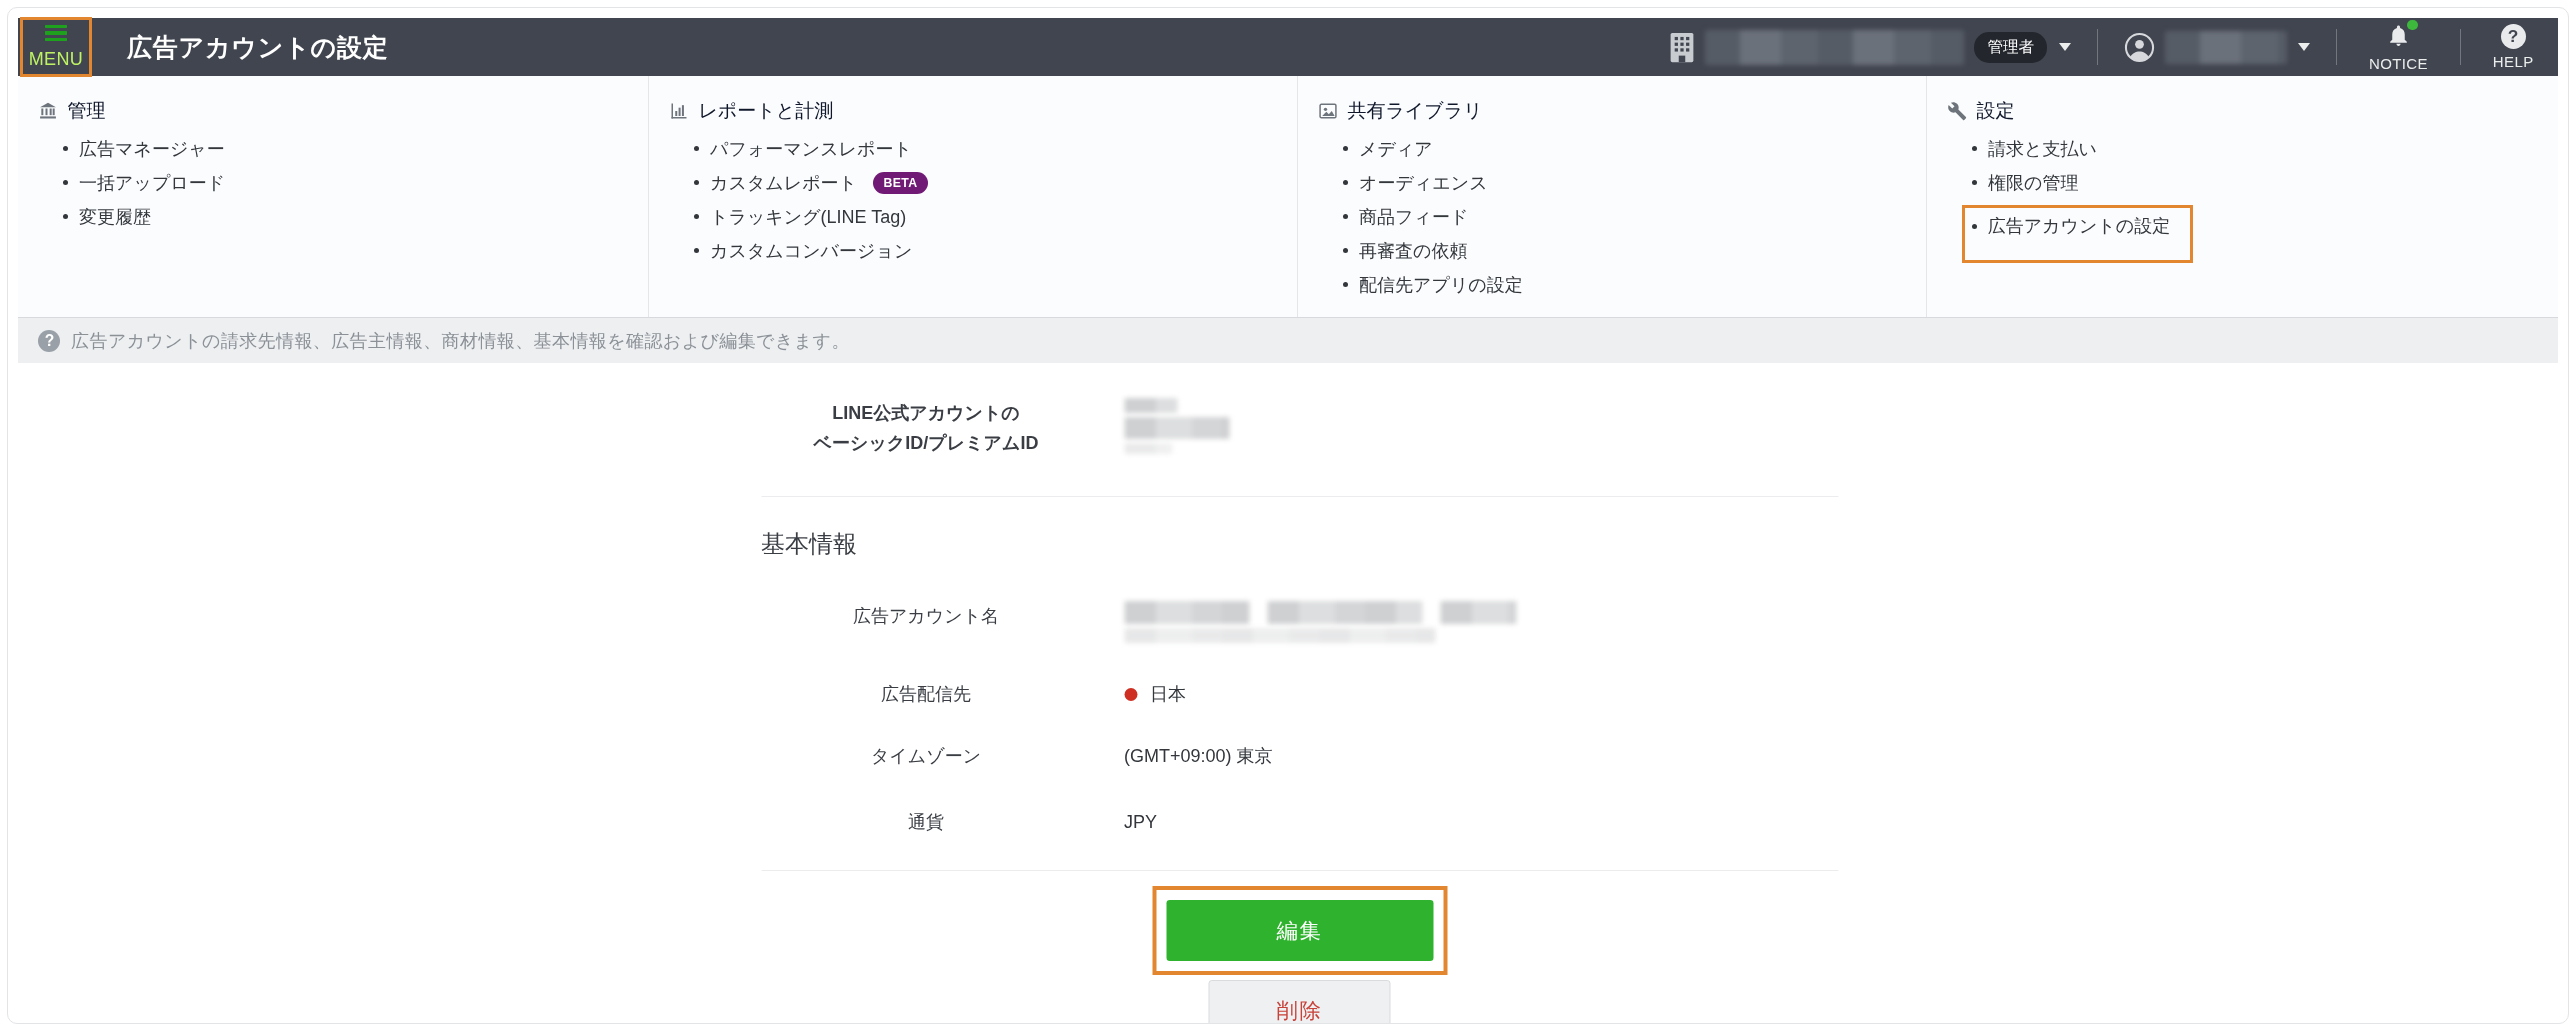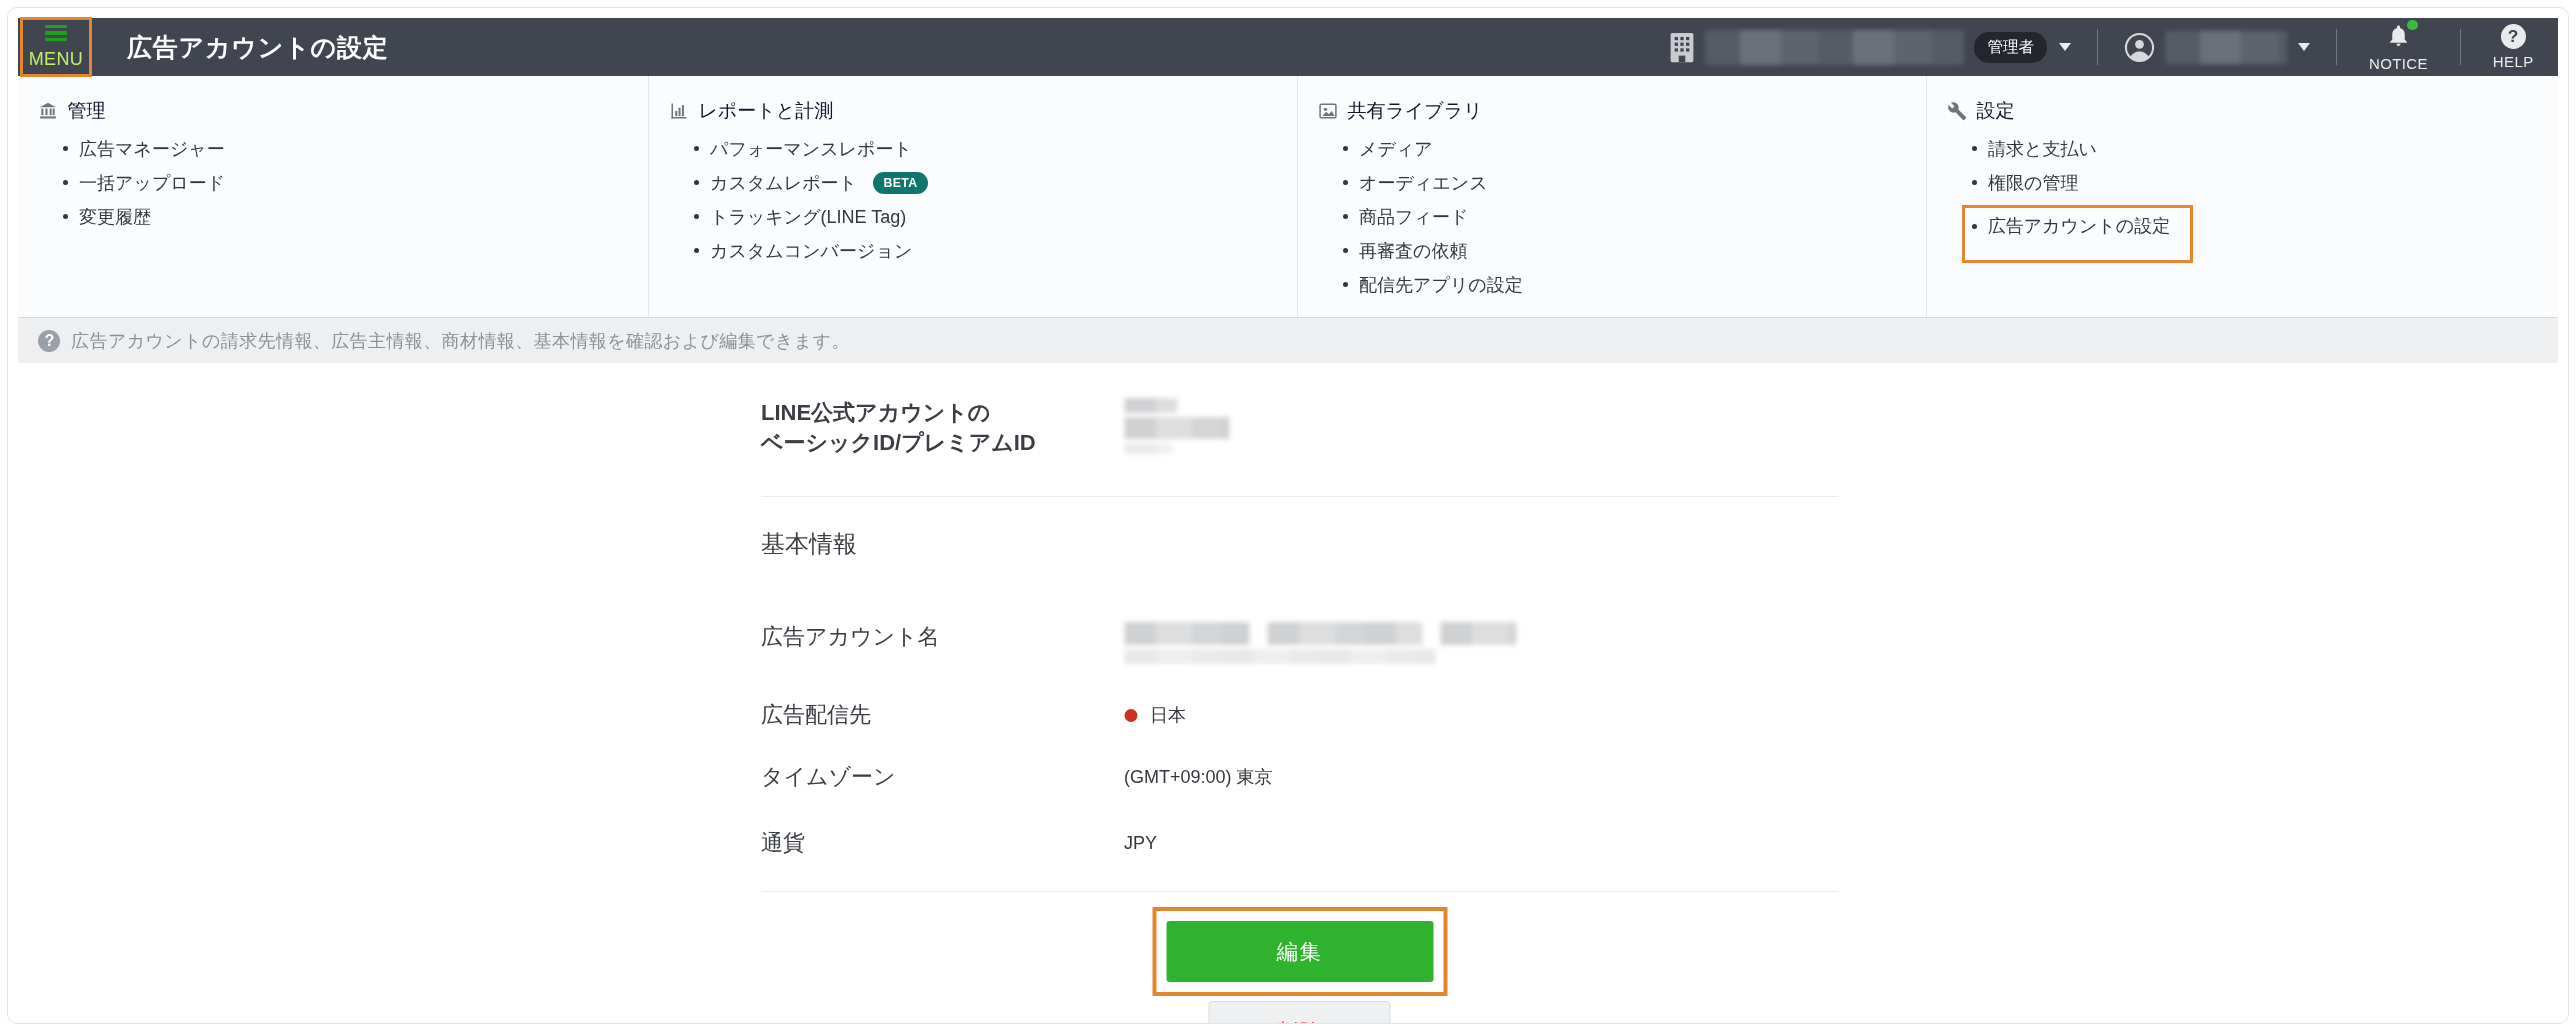--- a/index.html
+++ b/index.html
@@ -37,35 +37,35 @@
   .mega{background:#fbfcfe;border-bottom:0.8px solid #d7d9dc;height:242px;box-sizing:border-box;
         display:grid;grid-template-columns:631px 649px 629px auto;}
   .mcol{padding:21.4px 0 0 20px;}
   .mcol:not(:last-child){border-right:0.8px solid #e4e6e9;}
   .mcol-head{display:flex;align-items:center;gap:9px;font-size:19px;color:#0f172a;margin-bottom:13px;}
   .mcol-head svg{flex:0 0 auto;}
   .mcol ul{list-style:none;margin:0;padding:0 0 0 25px;}
   .mcol li{margin-bottom:10px;}
   .mi-row{display:inline-flex;align-items:center;gap:10.7px;font-size:18px;color:#33373c;cursor:pointer;}
   .bullet{width:5px;height:5px;border-radius:50%;background:#33373c;flex:0 0 auto;}
-  .beta-badge{background:#0f766e;color:#fff;font-size:12.3px;font-weight:bold;letter-spacing:0.4px;
+  .beta-badge{background:#701a75;color:#fff;font-size:12.3px;font-weight:bold;letter-spacing:0.4px;
               padding:4.1px 10.7px;border-radius:12.3px;margin-left:5px;}
   .hl-box{border:3.3px solid #e2862f;padding:6.6px 20px 21.4px 6.6px;margin-left:-10px;display:inline-flex;}
 
   
   .helpbar{height:45px;background:#edeff1;display:flex;align-items:center;gap:10.7px;padding-left:20px;}
   .q-gray{width:22px;height:22px;border-radius:50%;background:#9aa0a7;color:#fff;display:flex;
           align-items:center;justify-content:center;font-size:15.6px;font-weight:bold;}
   .helpbar-text{color:#8b9197;font-size:18px;letter-spacing:0.4px;}
 
   
   .content{background:#fff;padding-top:35px;}
   .container{width:1077px;margin:0 auto;transform:translateX(11.5px);}
   .frow{display:grid;grid-template-columns:330px 1fr;column-gap:33px;align-items:flex-start;}
-  .flabel{text-align:left;font-size:22px;color:#3a3e44;line-height:30px;}
+  .flabel{text-align:center;font-size:18px;color:#3a3e44;line-height:30px;}
   .flabel.bold{font-weight:700;}
   .fvalue{font-size:18px;color:#33373c;line-height:30px;display:flex;align-items:center;gap:13px;}
   .divider{height:0.8px;background:#ececee;}
   .section-title{font-size:24px;color:#3a3e44;margin:31px 0 0;font-weight:500;}
 
   .redact-light{border-radius:1.6px;filter:blur(2.5px);display:inline-block;
      background:repeating-linear-gradient(90deg,#cfd0d2 0 31px,#dddedf 31px 67px,#d4d5d7 67px 97px);}
   .rl-stack{display:flex;flex-direction:column;gap:4.1px;}
   .rl-row{display:flex;gap:18px;}
 
@@ -286,21 +286,21 @@
             <span class="redact-light" style="width:105px;height:21.4px;"></span>
             <span class="redact-light" style="width:48px;height:10.7px;opacity:.45;"></span>
           </span>
         </div>
       </div>
 
       <div class="divider" style="margin-top:38px;"></div>
 
       <h2 class="section-title">基本情報</h2>
 
-      <div class="frow" style="margin-top:62px;">
+      <div class="frow" style="margin-top:41px;">
         <div class="flabel">広告アカウント名</div>
         <div class="fvalue">
           <span class="rl-stack">
             <span class="rl-row">
               <span class="redact-light" style="width:125px;height:23px;"></span>
               <span class="redact-light" style="width:155px;height:23px;"></span>
               <span class="redact-light" style="width:76px;height:23px;"></span>
             </span>
             <span class="redact-light" style="width:311px;height:15px;opacity:.5;"></span>
           </span>

